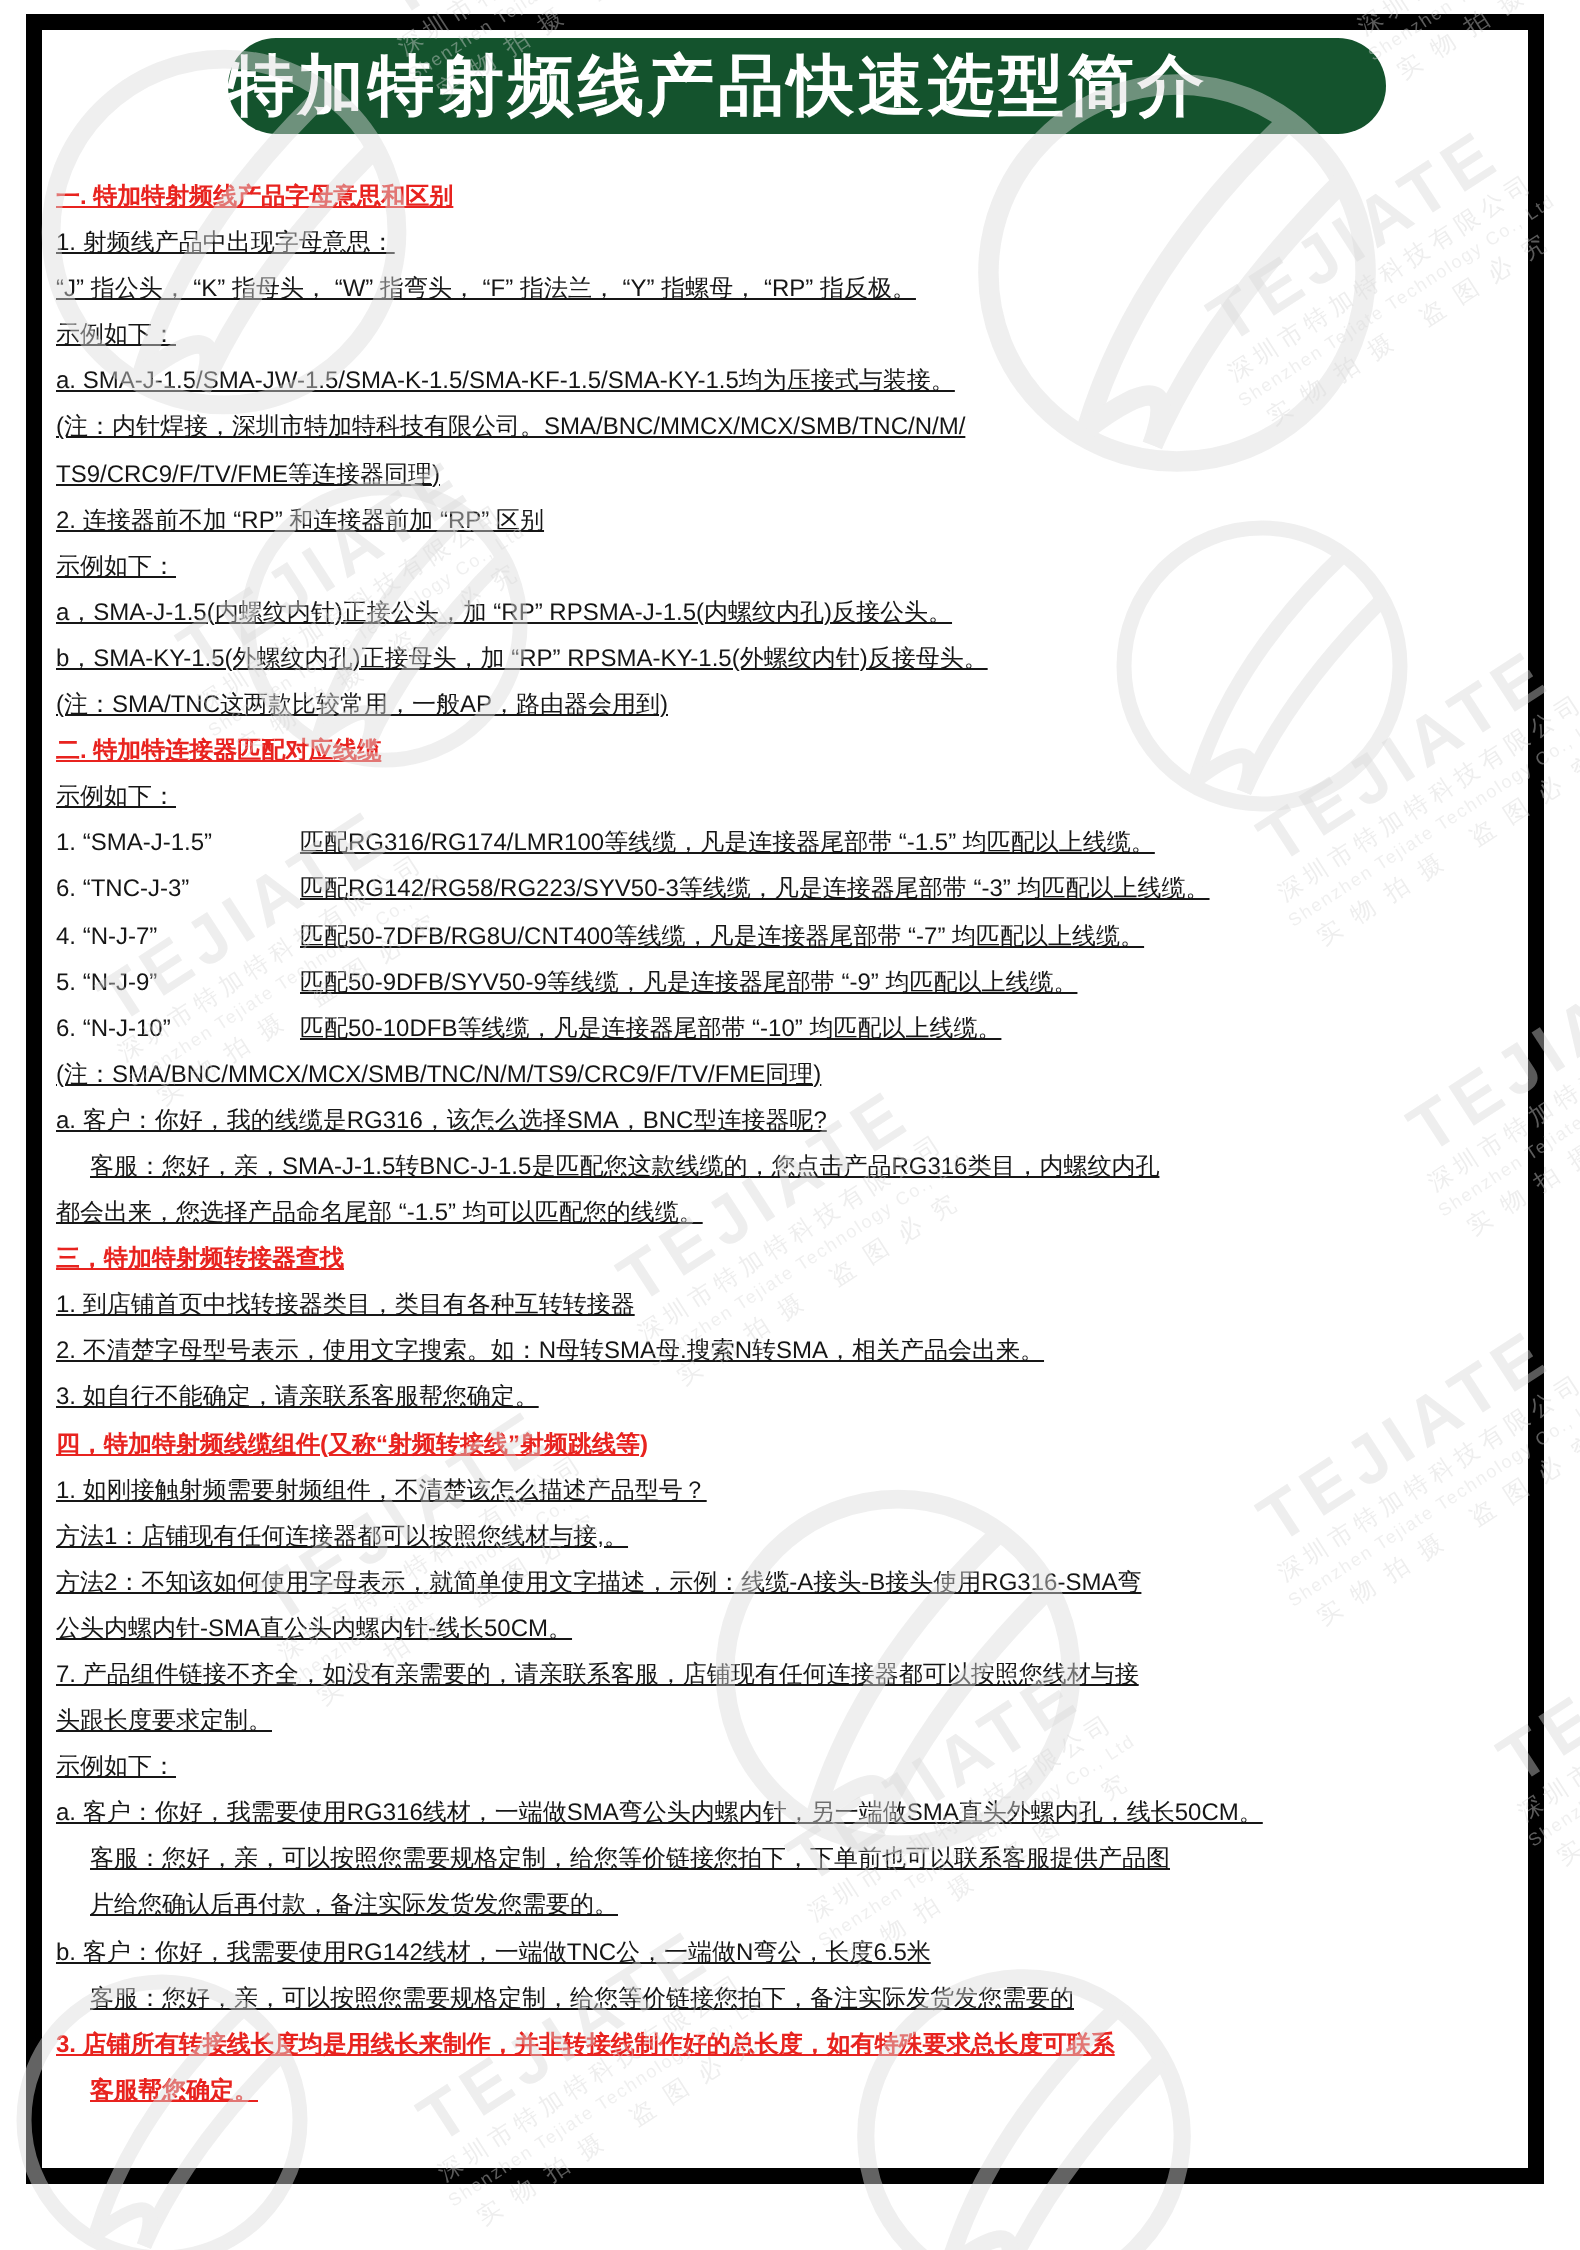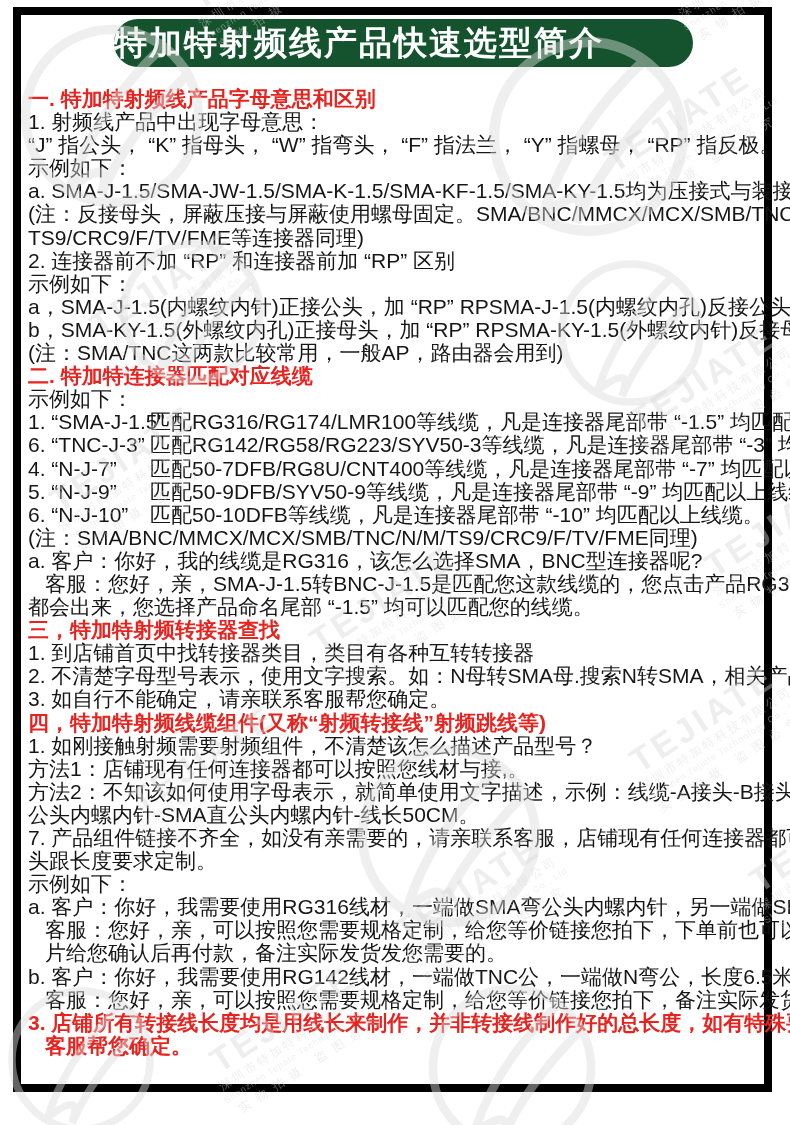--- a/index.html
+++ b/index.html
@@ -29,23 +29,24 @@
     font-size:33px;
     font-weight:bold;
     letter-spacing:2px;
     white-space:nowrap;
   }
   .content{
     position:absolute;left:28px;top:87px;width:737px;
   }
   .line{
     height:23.1px;line-height:23.1px;
-    font-size:21px;
+    font-size:12px;
     color:#161616;
     white-space:nowrap;
+    text-decoration:underline;
   }
   .line.red{color:#e8231f;font-weight:bold;}
   .line.indent{padding-left:17px;}
   .lbl{display:inline-block;width:122px;}
   
   .wm-layer{position:absolute;left:0;top:0;width:790px;height:1125px;pointer-events:none;overflow:hidden;}
   .wm{
     position:absolute;
     transform:rotate(-33deg);
     transform-origin:left top;
@@ -67,21 +68,21 @@
 <div class="banner">
   <span class="banner-title">特加特射频线产品快速选型简介</span>
 </div>
 
 <div class="content" id="content">
     <div class="line red">一. 特加特射频线产品字母意思和区别</div>
     <div class="line">1. 射频线产品中出现字母意思：</div>
     <div class="line">“J” 指公头， “K” 指母头， “W” 指弯头， “F” 指法兰， “Y” 指螺母， “RP” 指反极。</div>
     <div class="line">示例如下：</div>
     <div class="line">a. SMA-J-1.5/SMA-JW-1.5/SMA-K-1.5/SMA-KF-1.5/SMA-KY-1.5均为压接式与装接。</div>
-    <div class="line">(注：反接母头，屏蔽压接与屏蔽使用螺母固定。SMA/BNC/MMCX/MCX/SMB/TNC/N/M/</div>
+    <div class="line">(注：内针焊接，深圳市特加特科技有限公司。SMA/BNC/MMCX/MCX/SMB/TNC/N/M/</div>
     <div class="line">TS9/CRC9/F/TV/FME等连接器同理)</div>
     <div class="line">2. 连接器前不加 “RP” 和连接器前加 “RP” 区别</div>
     <div class="line">示例如下：</div>
     <div class="line">a，SMA-J-1.5(内螺纹内针)正接公头，加 “RP” RPSMA-J-1.5(内螺纹内孔)反接公头。</div>
     <div class="line">b，SMA-KY-1.5(外螺纹内孔)正接母头，加 “RP” RPSMA-KY-1.5(外螺纹内针)反接母头。</div>
     <div class="line">(注：SMA/TNC这两款比较常用，一般AP，路由器会用到)</div>
     <div class="line red">二. 特加特连接器匹配对应线缆</div>
     <div class="line">示例如下：</div>
     <div class="line"><span class="lbl">1. “SMA-J-1.5”</span><span>匹配RG316/RG174/LMR100等线缆，凡是连接器尾部带 “-1.5” 均匹配以上线缆。</span></div>
     <div class="line"><span class="lbl">6. “TNC-J-3”</span><span>匹配RG142/RG58/RG223/SYV50-3等线缆，凡是连接器尾部带 “-3” 均匹配以上线缆。</span></div>

